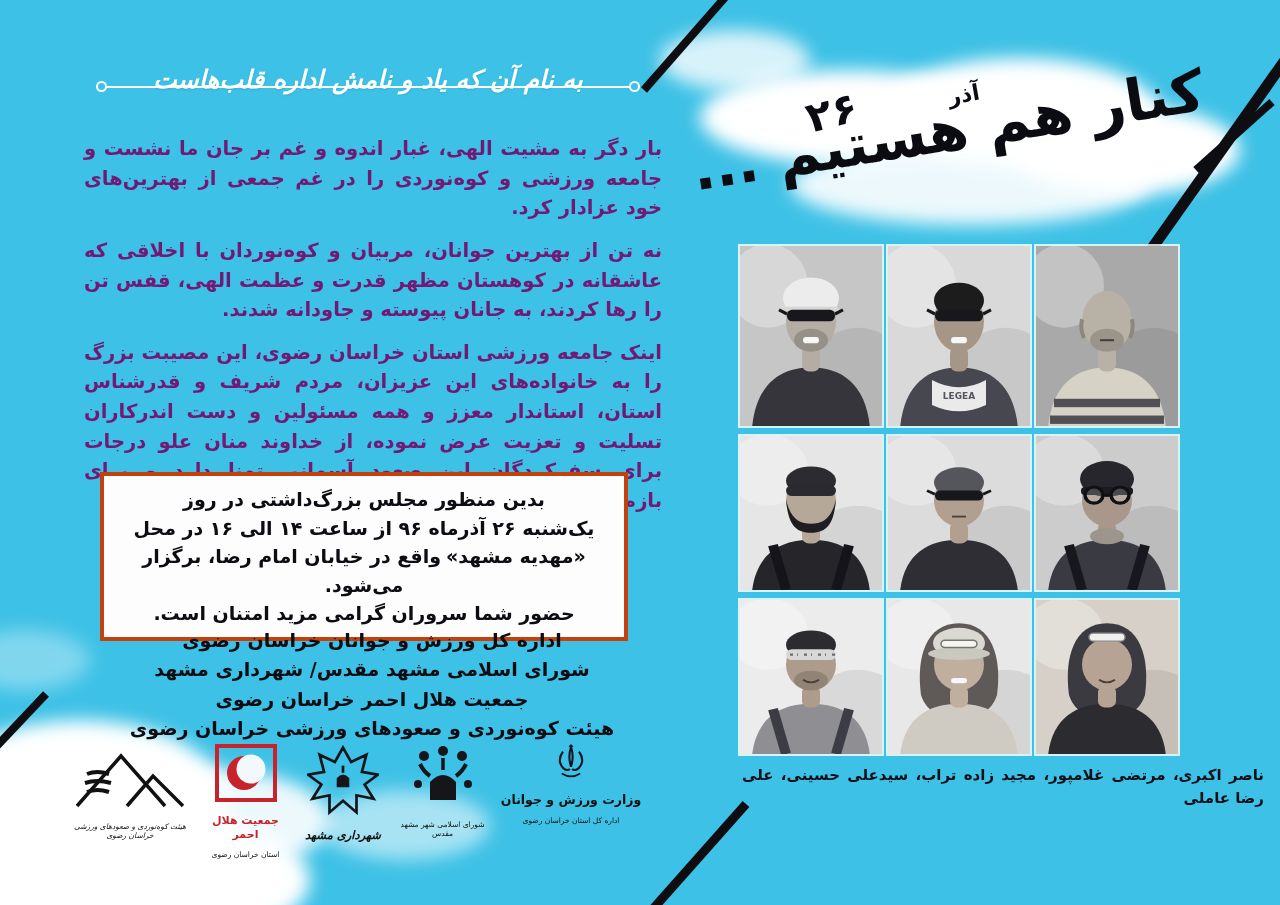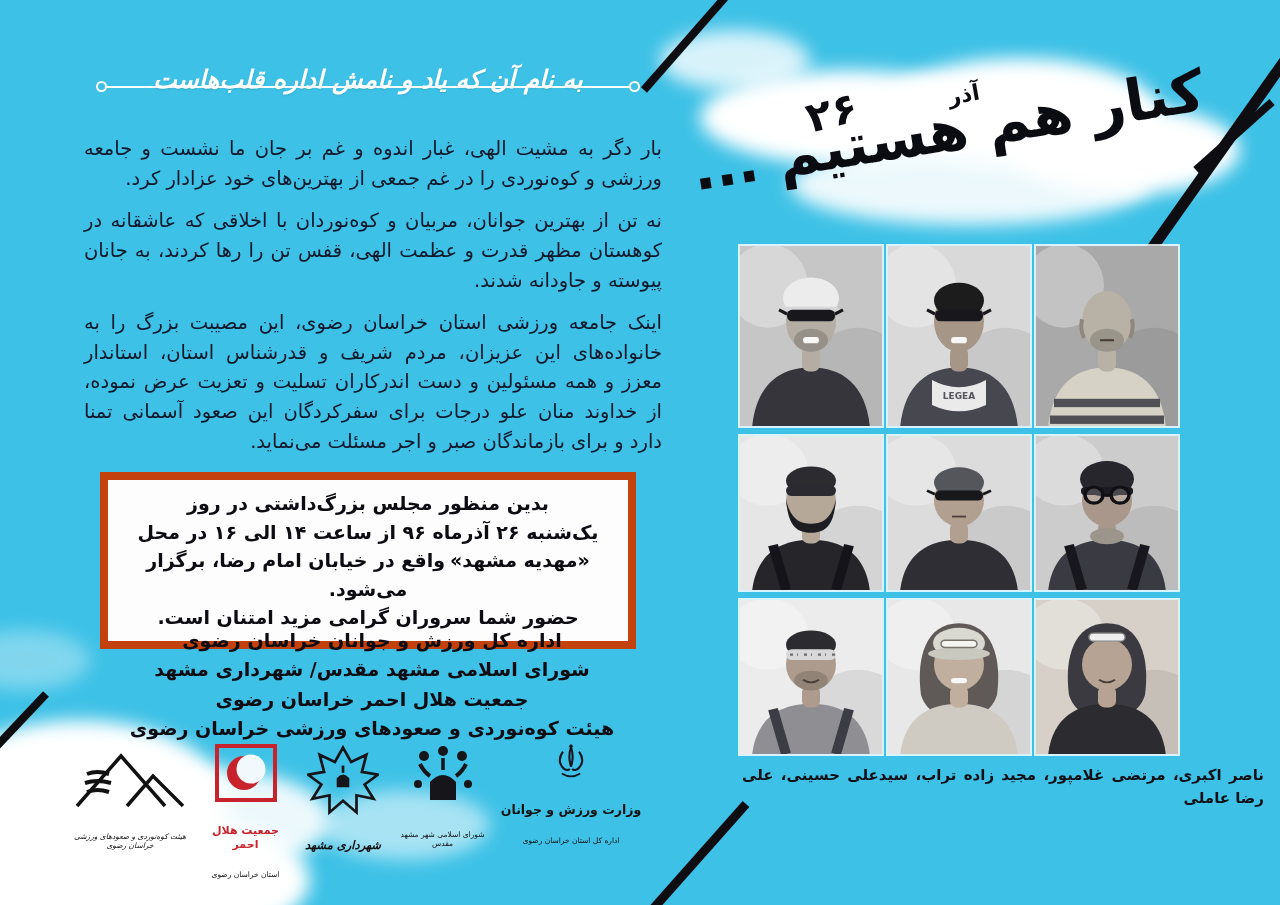--- a/index.html
+++ b/index.html
@@ -18,26 +18,26 @@
   .b-ring.l{left:0;} .b-ring.r{right:0;}
 
   
   .main-title{left:652px;top:96px;width:600px;height:120px;color:#0b0b12;
               font-size:58px;font-weight:bold;direction:rtl;text-align:center;
               transform:rotate(-9deg);white-space:nowrap;letter-spacing:-2px;}
   .date-day{left:806px;top:88px;font-size:42px;font-weight:bold;color:#0b0b12;transform:rotate(-14deg);}
   .date-month{left:948px;top:82px;font-size:22px;font-weight:bold;color:#0b0b12;transform:rotate(-10deg);}
 
   
-  .eulogy{left:84px;top:134px;width:578px;direction:rtl;color:#0f172a;
-          font-size:19.5px;font-weight:400;line-height:1.52;text-align:justify;}
+  .eulogy{left:84px;top:134px;width:578px;direction:rtl;color:#701a75;
+          font-size:19.5px;font-weight:700;line-height:1.52;text-align:justify;}
   .eulogy p{margin:0 0 13px 0;}
 
   
-  .invite-box{left:100px;top:472px;width:492px;background:#fdfdfd;border:8px solid #c2410c;
+  .invite-box{left:100px;top:472px;width:492px;background:#fdfdfd;border:4px solid #c2410c;
               padding:9px 14px;direction:rtl;text-align:center;color:#0c0c12;
               font-size:19px;font-weight:700;line-height:1.5;}
   .invite-box .b3{font-weight:900;margin-inline-end:5px;}
 
   
   .organizers{left:80px;top:626px;width:584px;direction:rtl;text-align:center;color:#0c0c12;
               font-size:19px;font-weight:800;line-height:1.55;}
 
   
   .photo-grid{left:740px;top:246px;display:grid;grid-template-columns:repeat(3,142px);
@@ -46,21 +46,21 @@
   .photo svg{display:block;width:100%;height:100%;}
 
   
   .names-caption{left:742px;top:764px;width:522px;direction:rtl;color:#101016;
                  font-size:15px;font-weight:700;line-height:1.5;text-align:justify;}
 
   
   .logos-row{left:66px;top:744px;width:580px;display:flex;align-items:flex-start;
              justify-content:space-between;}
   .logo{text-align:center;color:#111;}
-  .logo .cap{direction:rtl;font-size:7.5px;line-height:1.25;margin-top:18px;}
+  .logo .cap{direction:rtl;font-size:7.5px;line-height:1.25;margin-top:8px;}
   .logo .cap.italic{font-style:italic;}
   .logo .cap.red{color:#c8232c;font-weight:bold;font-size:11px;}
   .logo .cap.script{font-weight:bold;font-style:italic;font-size:11.5px;}
   .logo .cap.big{font-weight:bold;font-size:12.5px;white-space:nowrap;}
 </style>
 </head>
 <body>
 
 <div class="poster">
 

